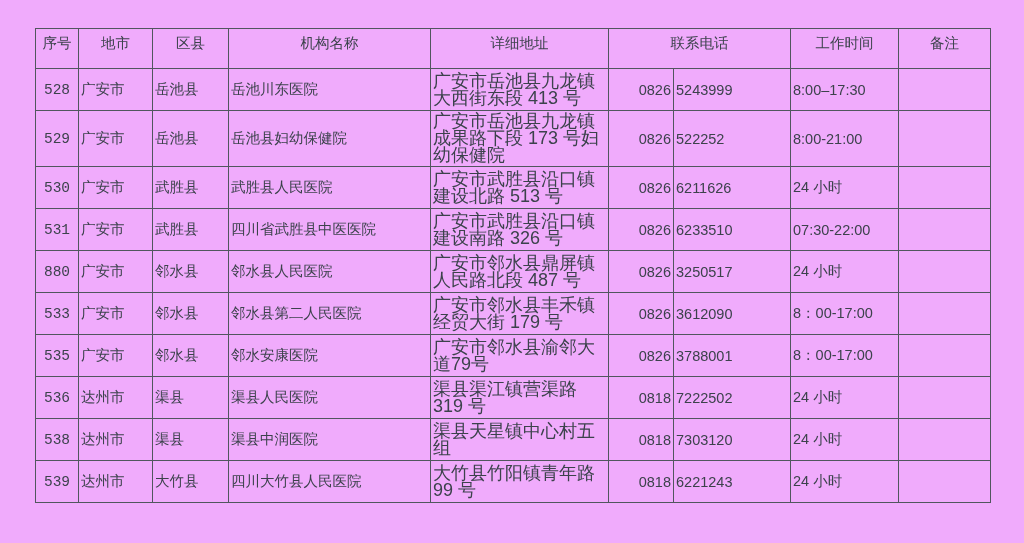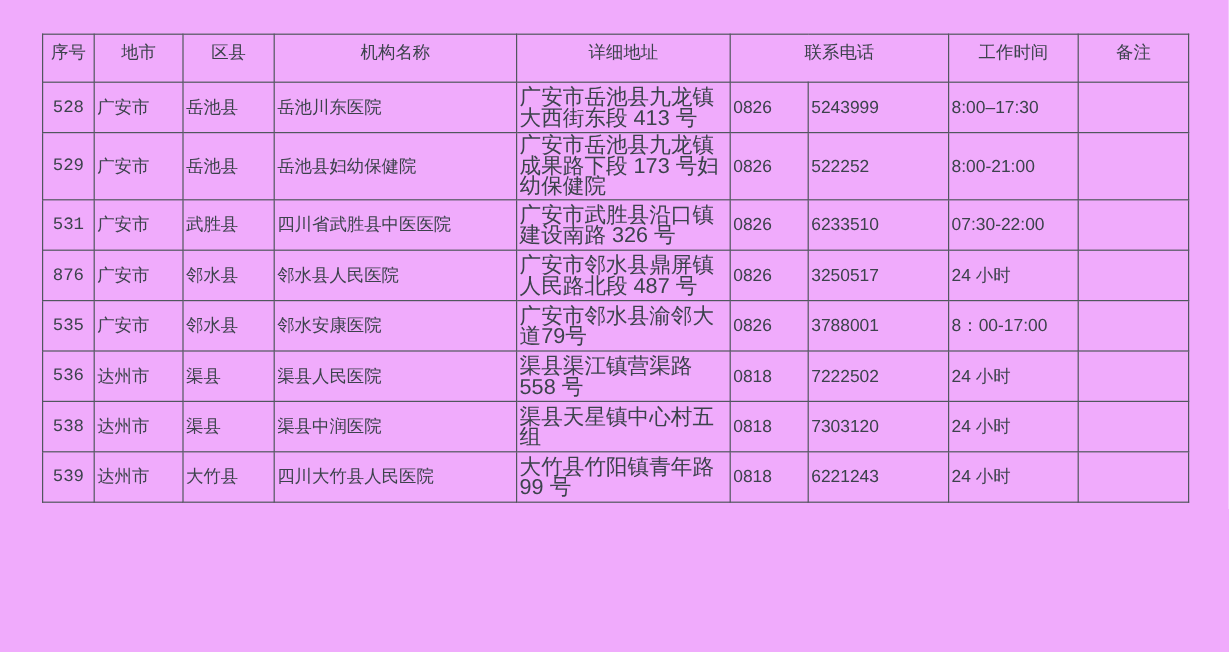--- a/index.html
+++ b/index.html
@@ -40,21 +40,21 @@
     height: 37px;
     vertical-align: middle;
     padding: 2px 2px;
   }
   
   td.c-index  { text-align: center; font-family: Liberation Mono, monospace; }
   td.c-city   { padding-left: 13px; }
   td.c-district { padding-left: 13px; }
   td.c-inst   { padding-left: 20px; }
   td.c-addr   { padding-left: 8px; padding-right: 2px; font-size: 18px; line-height: 17px; }
-  td.c-code   { text-align: left; }
+  td.c-code   { text-align: right; }
   td.c-phone  { padding-left: 12px; }
   td.c-hours  { padding-left: 12px; }
   td.c-remark { }
 </style>
 </head>
 <body>
 
 <div class="page">
   <table class="hospital-table">
     <colgroup>
@@ -97,58 +97,80 @@
     <td class="c-city">广安市</td>
     <td class="c-district">岳池县</td>
     <td class="c-inst">岳池县妇幼保健院</td>
     <td class="c-addr">广安市岳池县九龙镇成果路下段 173 号妇幼保健院</td>
     <td class="c-code">0826</td>
     <td class="c-phone">522252</td>
     <td class="c-hours">8:00-21:00</td>
     <td class="c-remark"></td>
   </tr>
         <tr>
+    <td class="c-index">530</td>
+    <td class="c-city">广安市</td>
+    <td class="c-district">武胜县</td>
+    <td class="c-inst">武胜县人民医院</td>
+    <td class="c-addr">广安市武胜县沿口镇建设北路 513 号</td>
+    <td class="c-code">0826</td>
+    <td class="c-phone">6211626</td>
+    <td class="c-hours">24 小时</td>
+    <td class="c-remark"></td>
+  </tr>
+        <tr>
     <td class="c-index">531</td>
     <td class="c-city">广安市</td>
     <td class="c-district">武胜县</td>
     <td class="c-inst">四川省武胜县中医医院</td>
     <td class="c-addr">广安市武胜县沿口镇建设南路 326 号</td>
     <td class="c-code">0826</td>
     <td class="c-phone">6233510</td>
     <td class="c-hours">07:30-22:00</td>
     <td class="c-remark"></td>
   </tr>
         <tr>
-    <td class="c-index">876</td>
+    <td class="c-index">880</td>
     <td class="c-city">广安市</td>
     <td class="c-district">邻水县</td>
     <td class="c-inst">邻水县人民医院</td>
     <td class="c-addr">广安市邻水县鼎屏镇人民路北段 487 号</td>
     <td class="c-code">0826</td>
     <td class="c-phone">3250517</td>
     <td class="c-hours">24 小时</td>
+    <td class="c-remark"></td>
+  </tr>
+        <tr>
+    <td class="c-index">533</td>
+    <td class="c-city">广安市</td>
+    <td class="c-district">邻水县</td>
+    <td class="c-inst">邻水县第二人民医院</td>
+    <td class="c-addr">广安市邻水县丰禾镇经贸大街 179 号</td>
+    <td class="c-code">0826</td>
+    <td class="c-phone">3612090</td>
+    <td class="c-hours">8：00-17:00</td>
     <td class="c-remark"></td>
   </tr>
         <tr>
     <td class="c-index">535</td>
     <td class="c-city">广安市</td>
     <td class="c-district">邻水县</td>
     <td class="c-inst">邻水安康医院</td>
     <td class="c-addr">广安市邻水县渝邻大道79号</td>
     <td class="c-code">0826</td>
     <td class="c-phone">3788001</td>
     <td class="c-hours">8：00-17:00</td>
     <td class="c-remark"></td>
   </tr>
         <tr>
     <td class="c-index">536</td>
     <td class="c-city">达州市</td>
     <td class="c-district">渠县</td>
     <td class="c-inst">渠县人民医院</td>
-    <td class="c-addr">渠县渠江镇营渠路 558 号</td>
+    <td class="c-addr">渠县渠江镇营渠路 319 号</td>
     <td class="c-code">0818</td>
     <td class="c-phone">7222502</td>
     <td class="c-hours">24 小时</td>
     <td class="c-remark"></td>
   </tr>
         <tr>
     <td class="c-index">538</td>
     <td class="c-city">达州市</td>
     <td class="c-district">渠县</td>
     <td class="c-inst">渠县中润医院</td>

